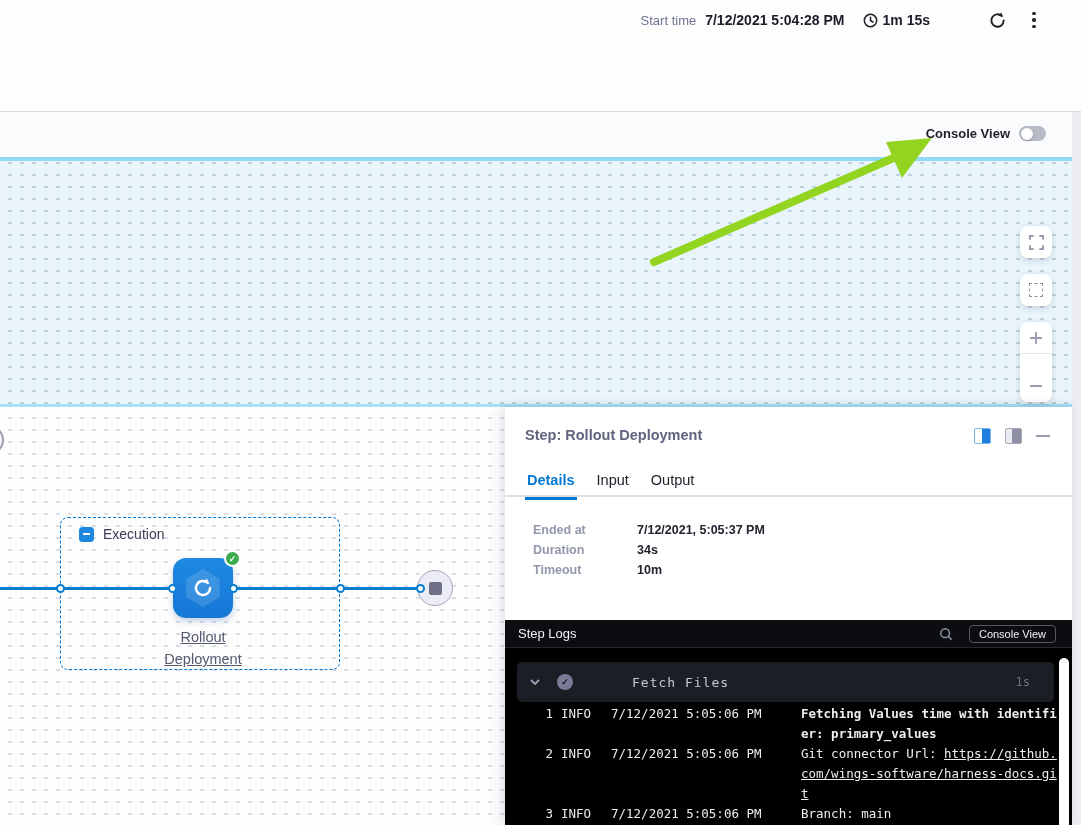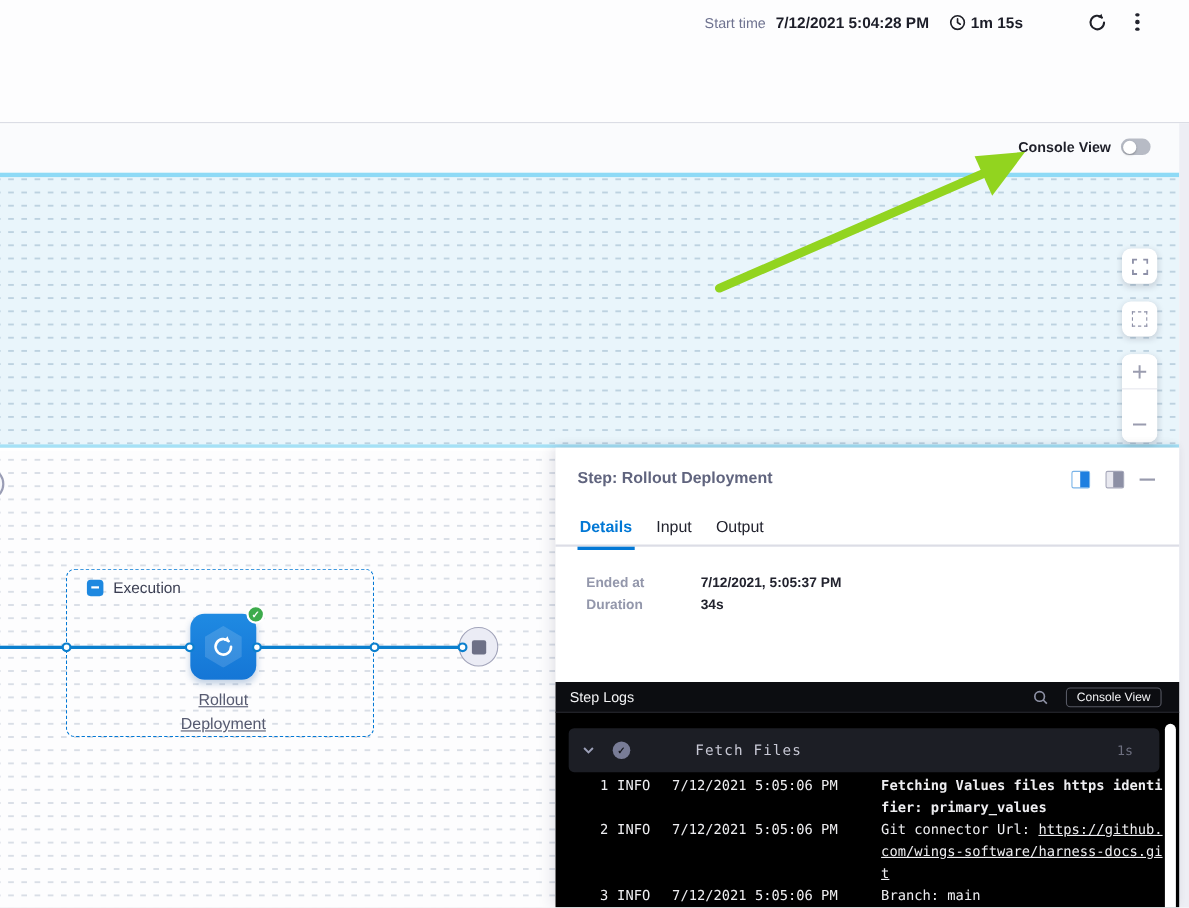--- a/index.html
+++ b/index.html
@@ -247,20 +247,24 @@
 
     <div class="details">
       <div class="drow">
         <span class="dlabel">Ended at</span>
         <span class="dvalue">7/12/2021, 5:05:37 PM</span>
       </div>
       <div class="drow">
         <span class="dlabel">Duration</span>
         <span class="dvalue">34s</span>
       </div>
+      <div class="drow">
+        <span class="dlabel">Timeout</span>
+        <span class="dvalue">10m</span>
+      </div>
     </div>
 
     <div class="logbar">
       <span class="logbar-title">Step Logs</span>
       <span class="logbar-right">
         <span style="display:flex;cursor:pointer;">
           <svg width="14" height="14" viewBox="0 0 16 16" fill="none" stroke="#8f92a6" stroke-width="1.7">
               <circle cx="7" cy="7" r="5"></circle>
               <path d="M10.7 10.7L14.5 14.5"></path>
             </svg>
@@ -279,21 +283,21 @@
         <span class="gcheck">✓</span>
         <span class="gname">Fetch Files</span>
         <span class="gdur">1s</span>
       </div>
 
       <div class="loglines">
         <div class="logrow">
           <span class="lnum">1</span>
           <span class="llevel">INFO</span>
           <span class="ltime">7/12/2021 5:05:06 PM</span>
-          <span class="lmsg bold">Fetching Values files https identifier: primary_values</span>
+          <span class="lmsg bold">Fetching Values time with identifier: primary_values</span>
         </div>
         <div class="logrow">
           <span class="lnum">2</span>
           <span class="llevel">INFO</span>
           <span class="ltime">7/12/2021 5:05:06 PM</span>
           <span class="lmsg"><span>Git connector Url: </span><a href="#">https://github.com/wings-software/harness-docs.git</a></span>
         </div>
         <div class="logrow">
           <span class="lnum">3</span>
           <span class="llevel">INFO</span>

